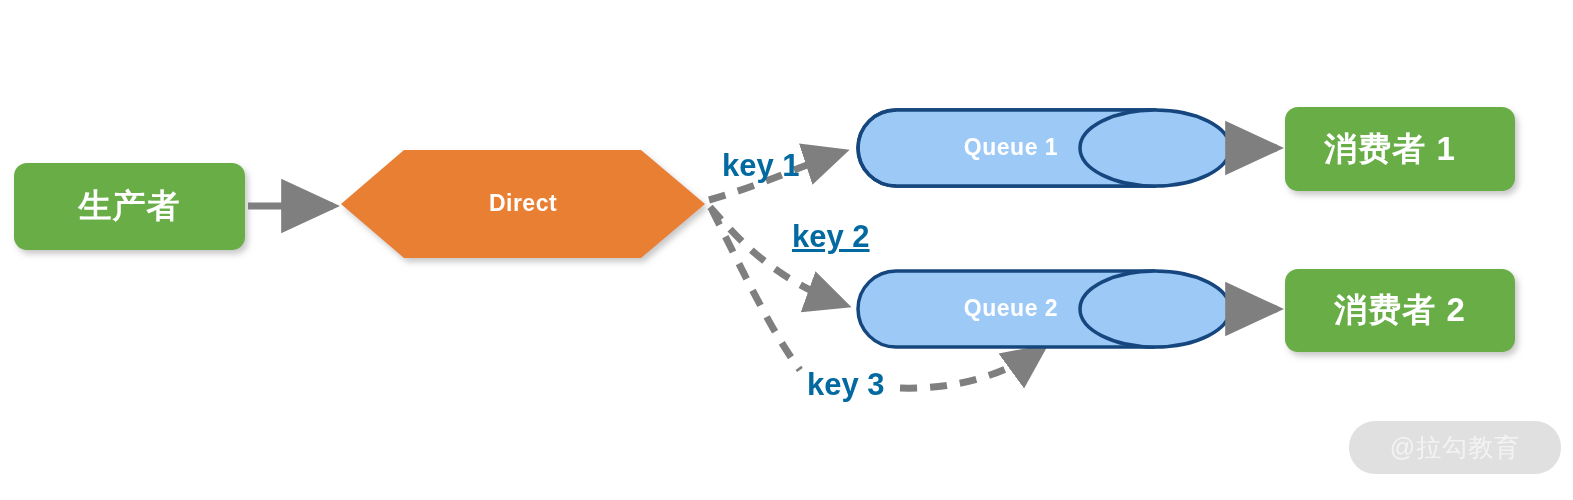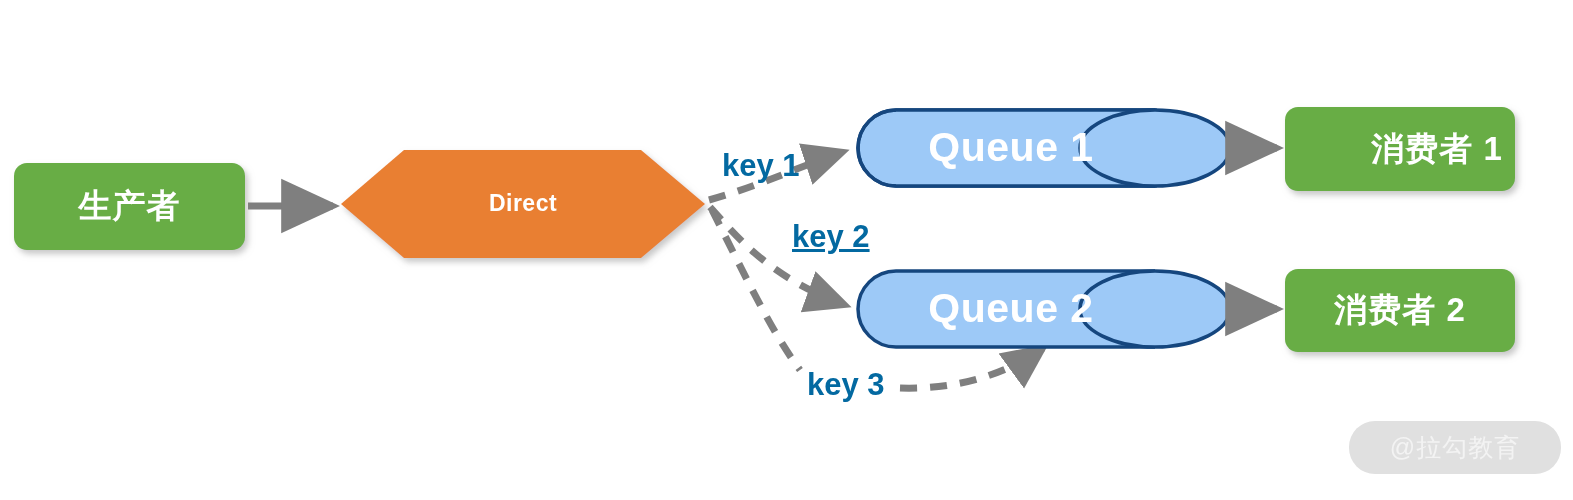--- a/index.html
+++ b/index.html
@@ -37,21 +37,21 @@
   }
   .green-box-label {
     font-size: 33px;
     letter-spacing: 1px;
   }
   .exchange-label {
     font-size: 23px;
     letter-spacing: 0.5px;
   }
   .queue-label {
-    font-size: 41px;
+    font-size: 23px;
     letter-spacing: 0.5px;
   }
   .key-label {
     position: absolute;
     color: #0369a1;
     font-weight: bold;
     font-size: 31px;
     white-space: nowrap;
   }
   .watermark {
@@ -147,21 +147,21 @@
   <div class="node-label green-box-label" style="left:14px; top:163px; width:231px; height:87px;">生产者</div>
 
   <div class="node-label exchange-label" style="left:341px; top:150px; width:364px; height:108px; flex-direction:column;">
     <span>Direct</span>
   </div>
 
   <div class="node-label queue-label" style="left:896px; top:110px; width:230px; height:76px;">Queue 1</div>
 
   <div class="node-label queue-label" style="left:896px; top:271px; width:230px; height:76px;">Queue 2</div>
 
-  <div class="node-label green-box-label" style="left:1285px; top:107px; width:210px; height:84px;padding-left:47px;">消费者 1</div>
+  <div class="node-label green-box-label" style="left:1285px; top:107px; width:210px; height:84px;">消费者 1</div>
 
   <div class="node-label green-box-label" style="left:1285px; top:269px; width:230px; height:83px;">消费者 2</div>
 
   <div class="key-label" style="left:722px; top:148px;">key 1</div>
 
   <div class="key-label" style="left:792px; top:219px;text-decoration:underline;">key 2</div>
 
   <div class="key-label" style="left:807px; top:367px;">key 3</div>
 
   <div class="watermark" style="left:1349px; top:421px; width:212px; height:53px;">@拉勾教育</div>

